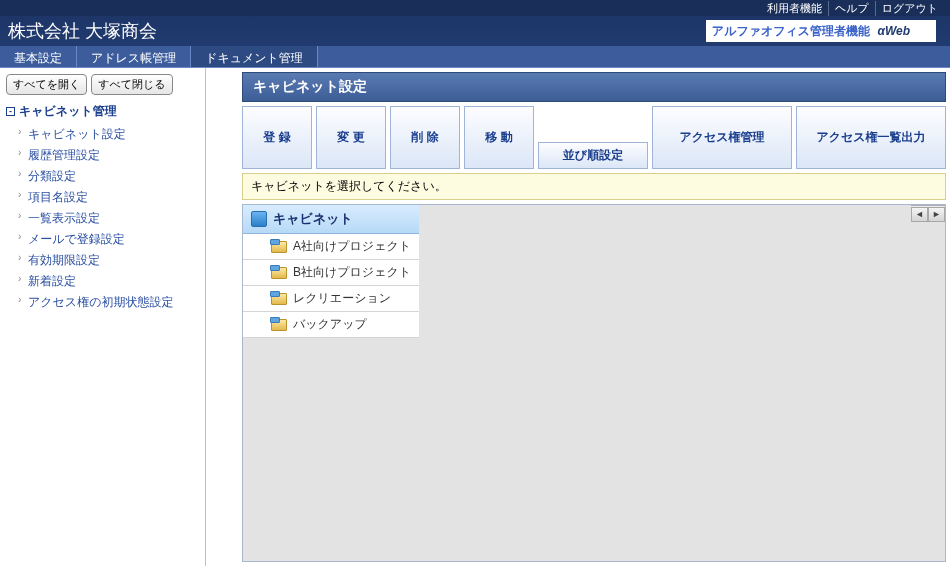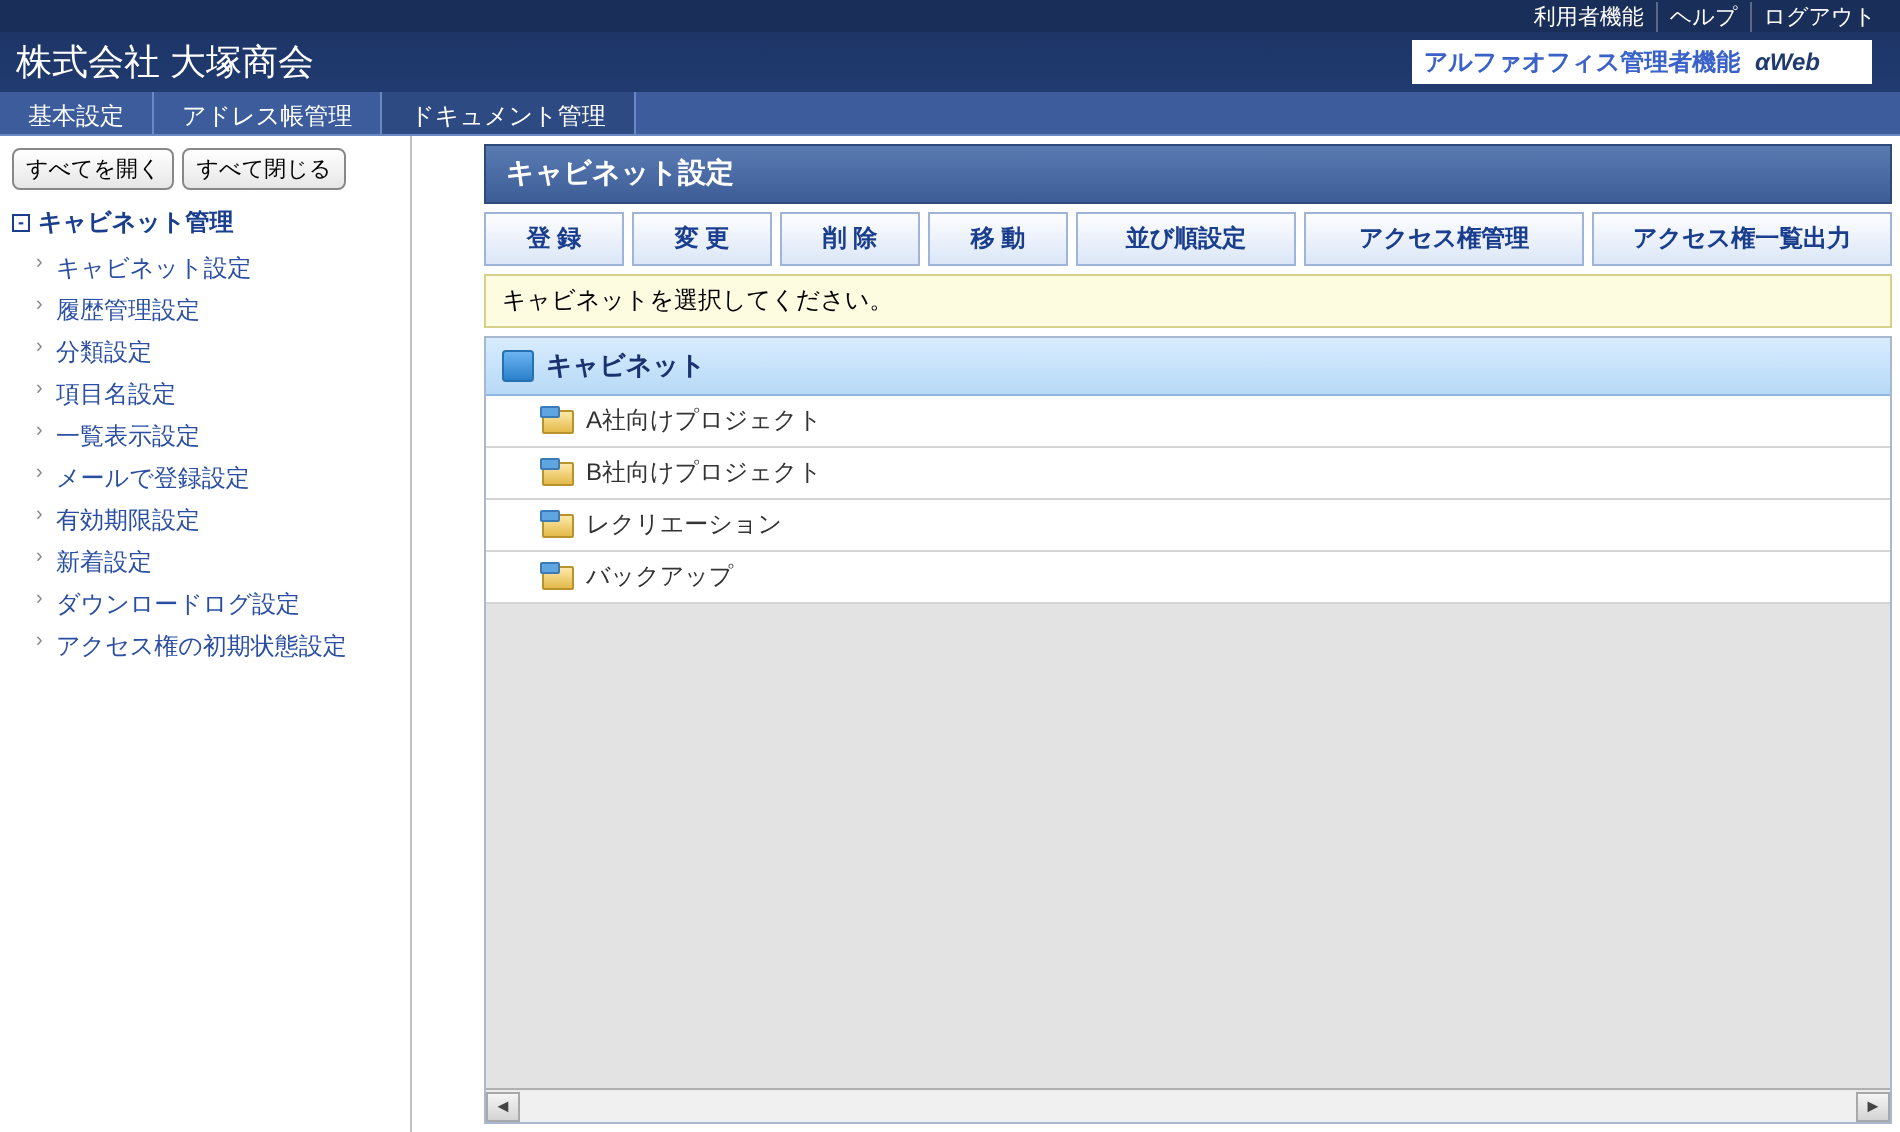--- a/index.html
+++ b/index.html
@@ -30,27 +30,27 @@
 .tree-list { list-style: none; margin: 4px 0 0 12px; }
 .tree-list li { padding: 2px 0 2px 10px; position: relative; }
 .tree-list li::before { content: "›"; position: absolute; left: 0; top: 2px; color: #888; font-size: 10px; }
 .tree-list a { color: #2a4fa2; text-decoration: none; font-size: 12px; }
 
 .main { flex: 1; display:flex; flex-direction:column; }
 .panel-title { background: linear-gradient(#5a7ab2, #3d5d97); color: #fff; font-weight: bold; font-size: 14px; padding: 5px 10px; border: 1px solid #2e4a7b; margin: 4px 4px 4px 4px; }
 
 .toolbar { display: flex; gap: 4px; padding: 0 4px 4px 4px; }
 .toolbar button { flex: none; min-width: 70px; background: linear-gradient(#fdfdff, #dbe6f7); border: 1px solid #9fb4d9; color: #1a3e8e; font-weight: bold; font-size: 12px; padding: 4px 12px; cursor: pointer; }
-.toolbar button.wide { min-width: 110px; }
+.toolbar button.wide { min-width: 110px; margin-top: 36px; }
 .toolbar button.xwide { min-width: 140px; }
 .toolbar button.xxwide { min-width: 150px; }
 
 .hint { background: #fdfbe0; border: 1px solid #d6d08a; color: #000000; padding: 4px 8px; margin: 0 4px 4px 4px; font-size: 12px; }
 
-.content-area { margin: 0 4px 4px 4px; border: 1px solid #a8b8d0; flex:1; display:flex; flex-direction:column; background:#e3e3e3; position:relative;}
+.content-area { margin: 0 4px 4px 4px; border: 1px solid #a8b8d0; flex:1; display:flex; background:#e3e3e3; position:relative;}
 .cabinet-list { background:#e3e3e3; }
 .cab-header { background: linear-gradient(#d8ecff, #b7d9f6); border-bottom: 1px solid #8fb7df; padding: 5px 8px; display: flex; align-items: center; font-weight: bold; font-size: 13px; color: #1a3270; }
 .cab-header .icon { width:16px; height:16px; background: linear-gradient(#6cb3f2,#2980c9); border:1px solid #2570b0; margin-right:6px; border-radius:2px;}
 .cab-row { background: #fff; border-bottom: 1px solid #d5d5d5; padding: 4px 8px 4px 28px; display: flex; align-items: center; font-size: 12px; color: #333; }
 .cab-row .folder { width:16px; height:12px; background: linear-gradient(#ffe9a8,#e2b94a); border:1px solid #b8922a; border-radius:1px; margin-right:6px; position:relative; }
 .cab-row .folder::before { content:""; position:absolute; left:-2px; top:-3px; width:8px; height:4px; background:#5fa5e0; border:1px solid #3a7ab8; border-radius:1px;}
 .scroll-area { flex:1; background:#e3e3e3;}
 .h-scroll { height:17px; background:#ececec; border-top:1px solid #b0b0b0; display:flex; align-items:center;}
 .h-scroll .arrow { width:17px; height:15px; background: linear-gradient(#f4f4f4,#d4d4d4); border:1px solid #a8a8a8; display:flex; align-items:center; justify-content:center; font-size:9px; color:#444;}
 .h-scroll .track { flex:1; height:15px; background:#f0f0f0;}
@@ -92,21 +92,20 @@
     </div>
     <ul class="tree-list">
       <li><a href="#">キャビネット設定</a></li>
       <li><a href="#">履歴管理設定</a></li>
       <li><a href="#">分類設定</a></li>
       <li><a href="#">項目名設定</a></li>
       <li><a href="#">一覧表示設定</a></li>
       <li><a href="#">メールで登録設定</a></li>
       <li><a href="#">有効期限設定</a></li>
       <li><a href="#">新着設定</a></li>
-      <li><a href="#">ダウンロードログ設定</a></li>
       <li><a href="#">アクセス権の初期状態設定</a></li>
     </ul>
   </div>
 
   <div class="main">
     <div class="panel-title">キャビネット設定</div>
 
     <div class="toolbar">
       <button>登 録</button>
       <button>変 更</button>

